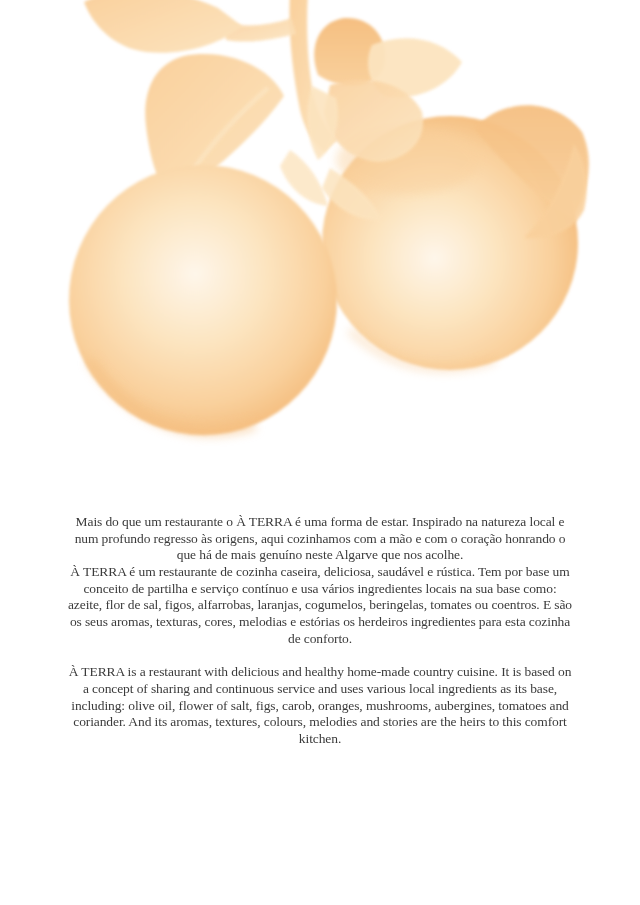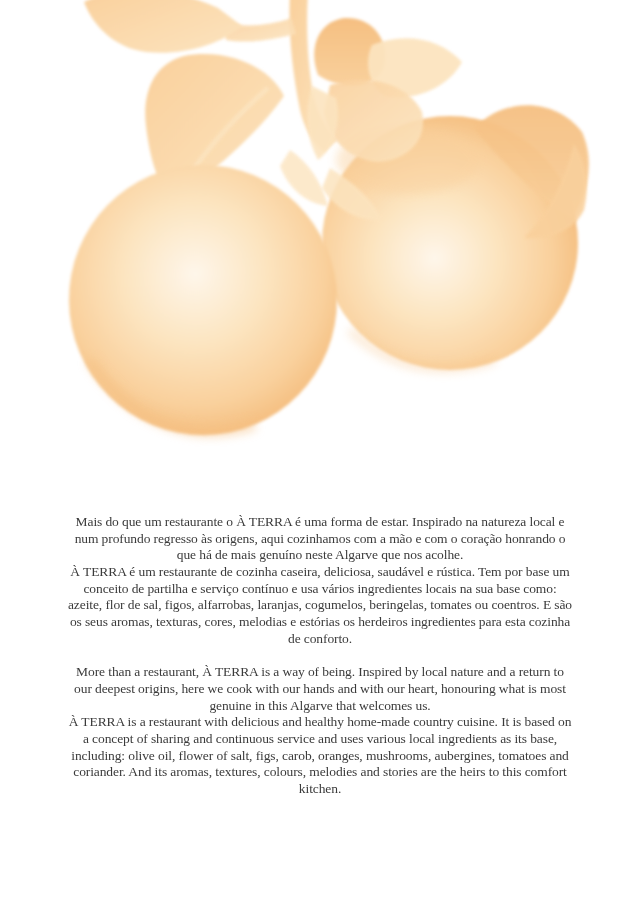--- a/index.html
+++ b/index.html
@@ -112,18 +112,17 @@
       <path d="M 90,360 C 130,420 190,445 255,425" stroke="var(--fruit-deep, #f5bf81)" stroke-width="10" fill="none" opacity="0.5" filter="url(#softer)"></path>
     </svg>
   </figure>
 
   <section class="about">
     <div class="text-block">
       <p>Mais do que um restaurante o À TERRA é uma forma de estar. Inspirado na natureza local e num profundo regresso às origens, aqui cozinhamos com a mão e com o coração honrando o que há de mais genuíno neste Algarve que nos acolhe.</p>
       <p>À TERRA é um restaurante de cozinha caseira, deliciosa, saudável e rústica. Tem por base um conceito de partilha e serviço contínuo e usa vários ingredientes locais na sua base como: azeite, flor de sal, figos, alfarrobas, laranjas, cogumelos, beringelas, tomates ou coentros. E são os seus aromas, texturas, cores, melodias e estórias os herdeiros ingredientes para esta cozinha de conforto.</p>
     </div>
     <div class="text-block">
-      <p>More than a restaurant, À TERRA is a way of being. Inspired by local nature and a return to our deepest origins, here we cook with our hands and with our heart, honouring what is most genuine in this Algarve that welcomes us.</p>
       <p>À TERRA is a restaurant with delicious and healthy home-made country cuisine. It is based on a concept of sharing and continuous service and uses various local ingredients as its base, including: olive oil, flower of salt, figs, carob, oranges, mushrooms, aubergines, tomatoes and coriander. And its aromas, textures, colours, melodies and stories are the heirs to this comfort kitchen.</p>
     </div>
   </section>
 
 </div>
 
 </body></html>

